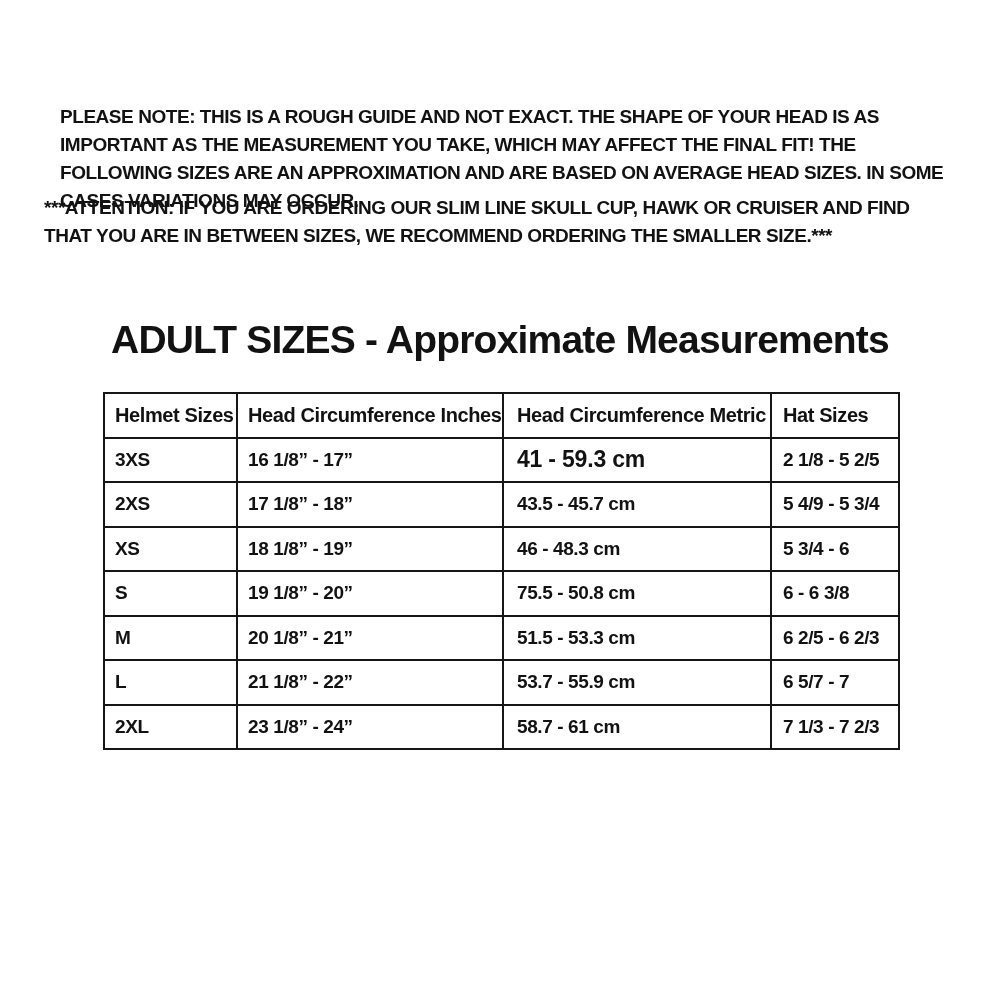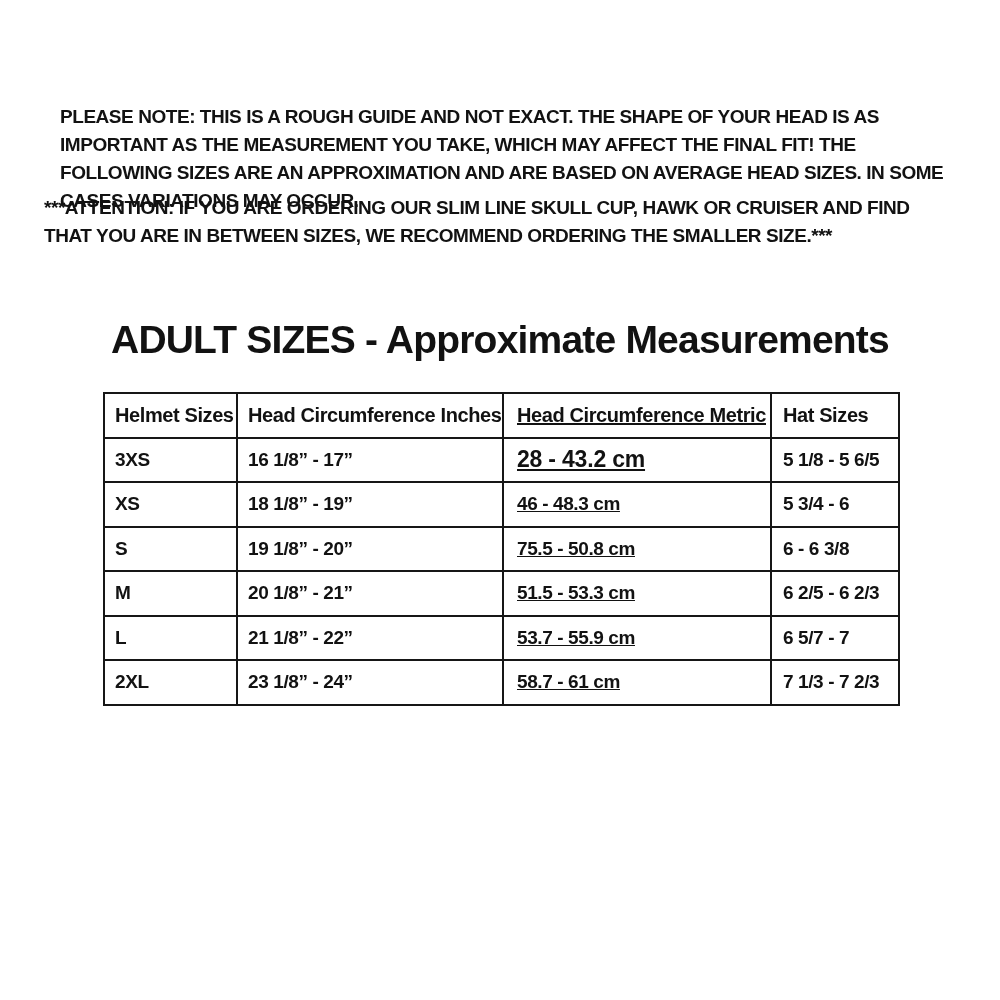--- a/index.html
+++ b/index.html
@@ -69,21 +69,20 @@
     letter-spacing: -0.4px;
     white-space: nowrap;
     overflow: hidden;
   }
   .size-table th {
     font-size: 20px;
   }
   .size-table th:nth-child(3),
   .size-table td:nth-child(3) {
     padding-left: 13px;
-    text-decoration: underline;
   }
   .size-table td:nth-child(4),
   .size-table th:nth-child(4) {
     padding-left: 11px;
     margin-top: 36px;
   }
   
   .size-table tbody tr:first-child td:nth-child(3) {
     font-size: 23px;
     letter-spacing: -0.2px;
@@ -116,22 +115,28 @@
         <th>Helmet Sizes</th>
         <th>Head Circumference Inches</th>
         <th>Head Circumference Metric</th>
         <th>Hat Sizes</th>
       </tr>
     </thead>
     <tbody>
         <tr>
           <td>3XS</td>
           <td>16 1/8” - 17”</td>
-          <td>28 - 43.2 cm</td>
-          <td>5 1/8 - 5 6/5</td>
+          <td>41 - 59.3 cm</td>
+          <td>2 1/8 - 5 2/5</td>
+        </tr>
+        <tr>
+          <td>2XS</td>
+          <td>17 1/8” - 18”</td>
+          <td>43.5 - 45.7 cm</td>
+          <td>5 4/9 - 5 3/4</td>
         </tr>
         <tr>
           <td>XS</td>
           <td>18 1/8” - 19”</td>
           <td>46 - 48.3 cm</td>
           <td>5 3/4 - 6</td>
         </tr>
         <tr>
           <td>S</td>
           <td>19 1/8” - 20”</td>

